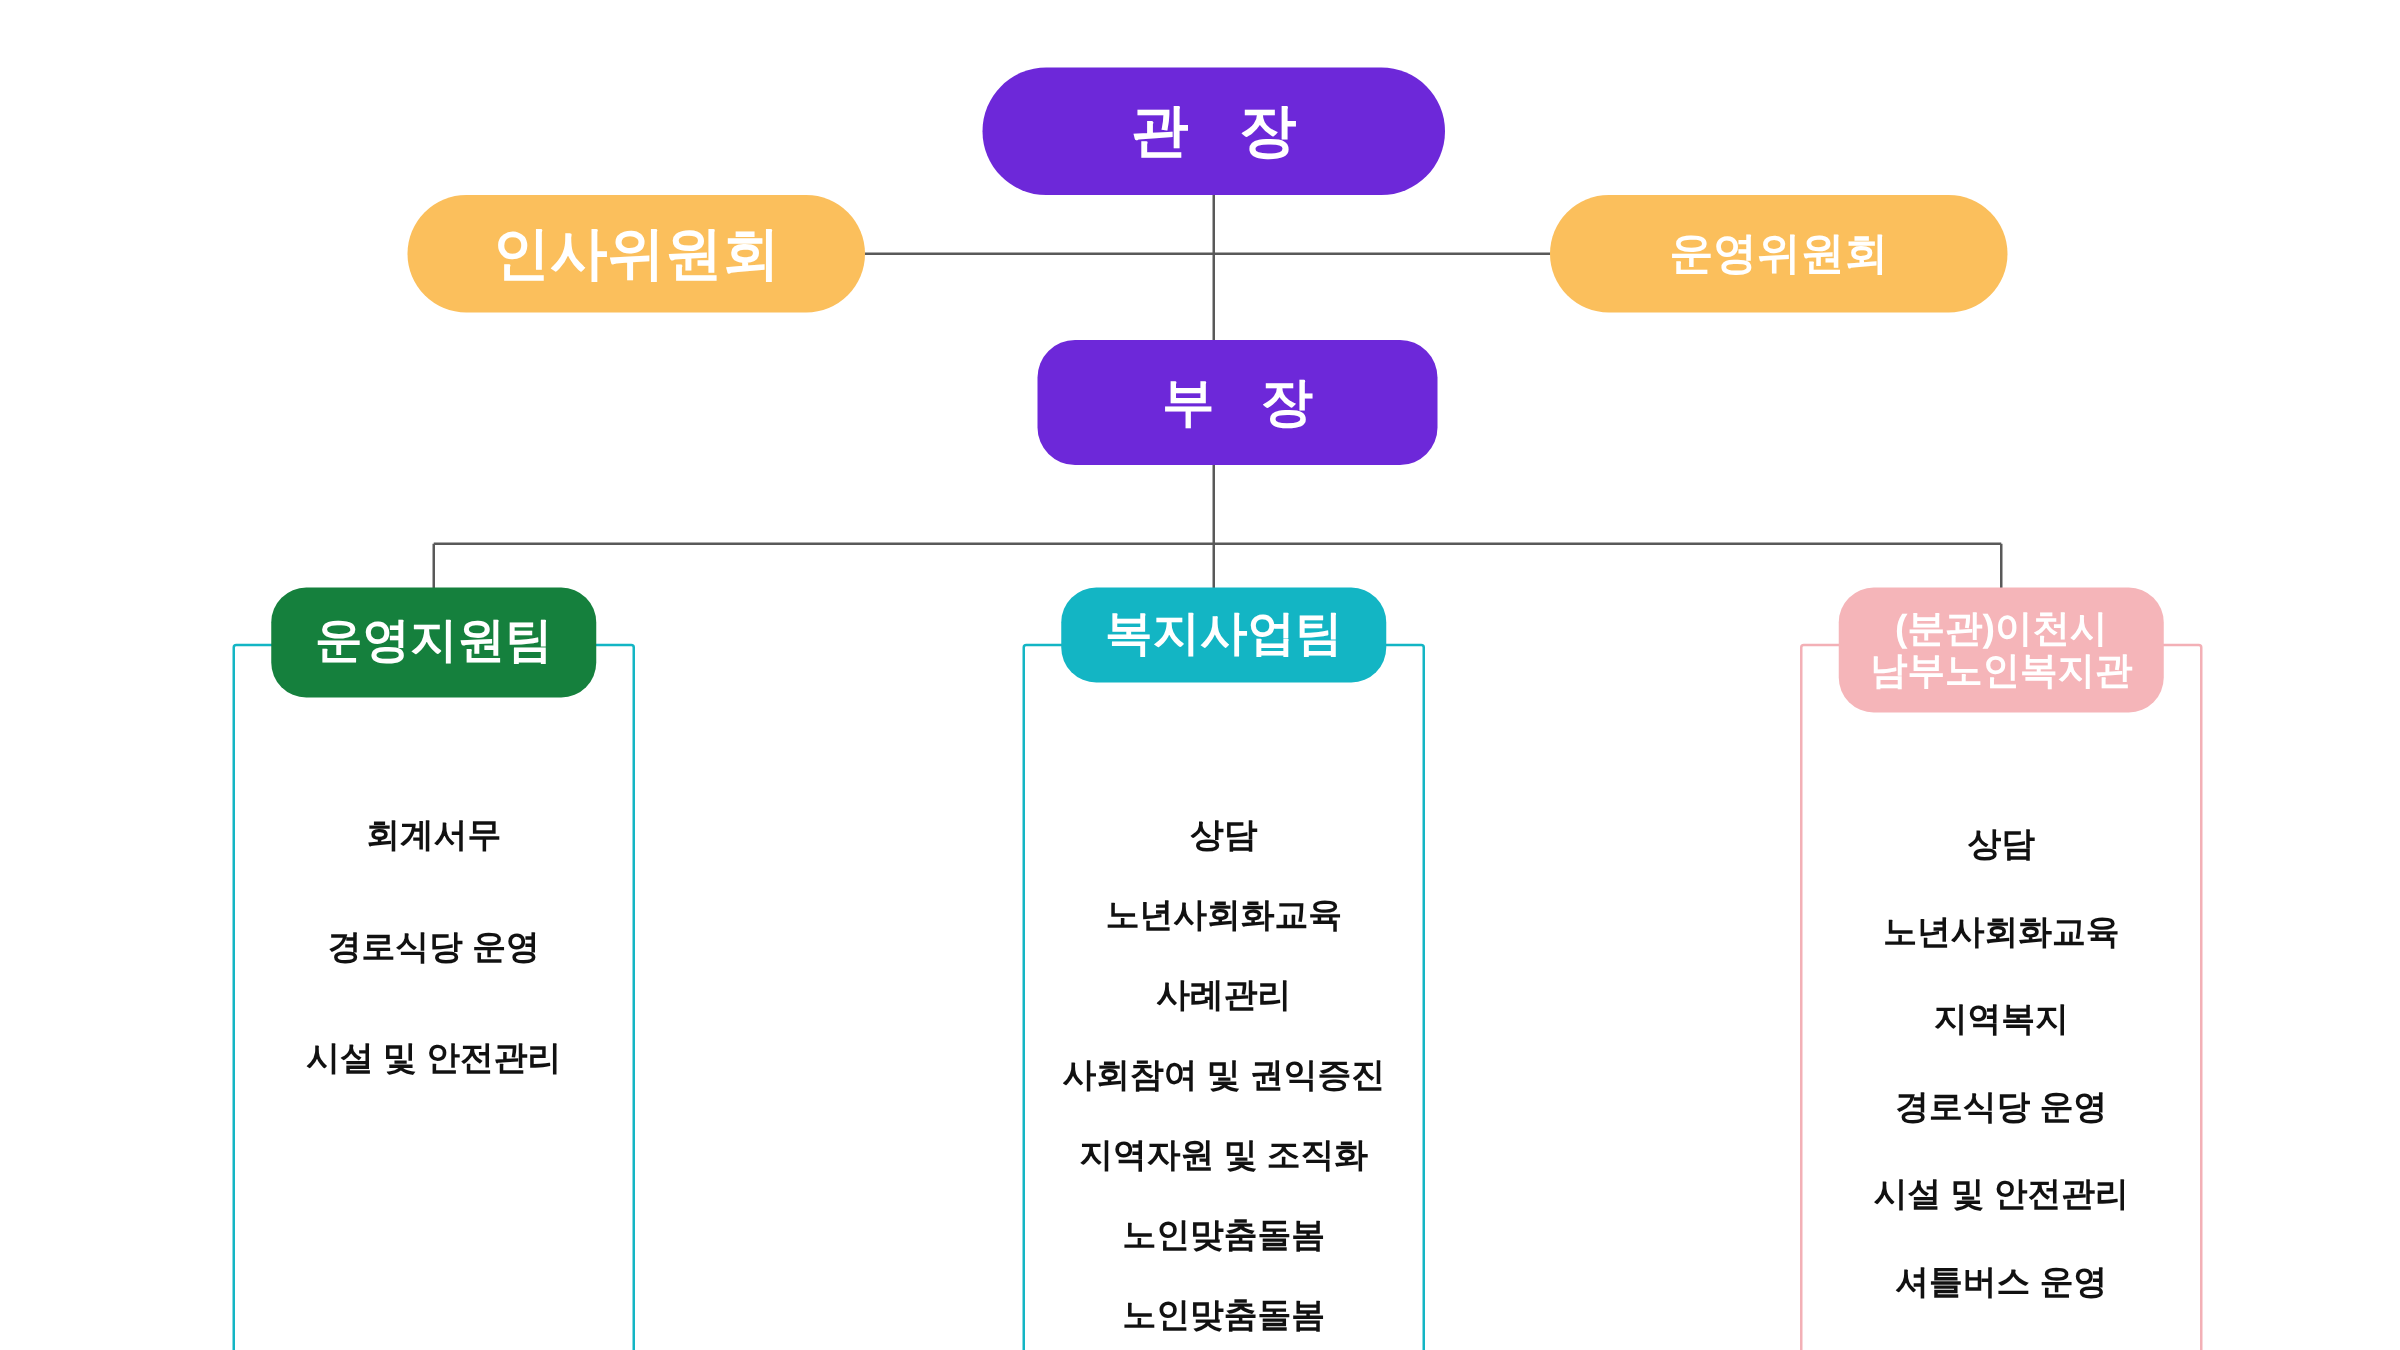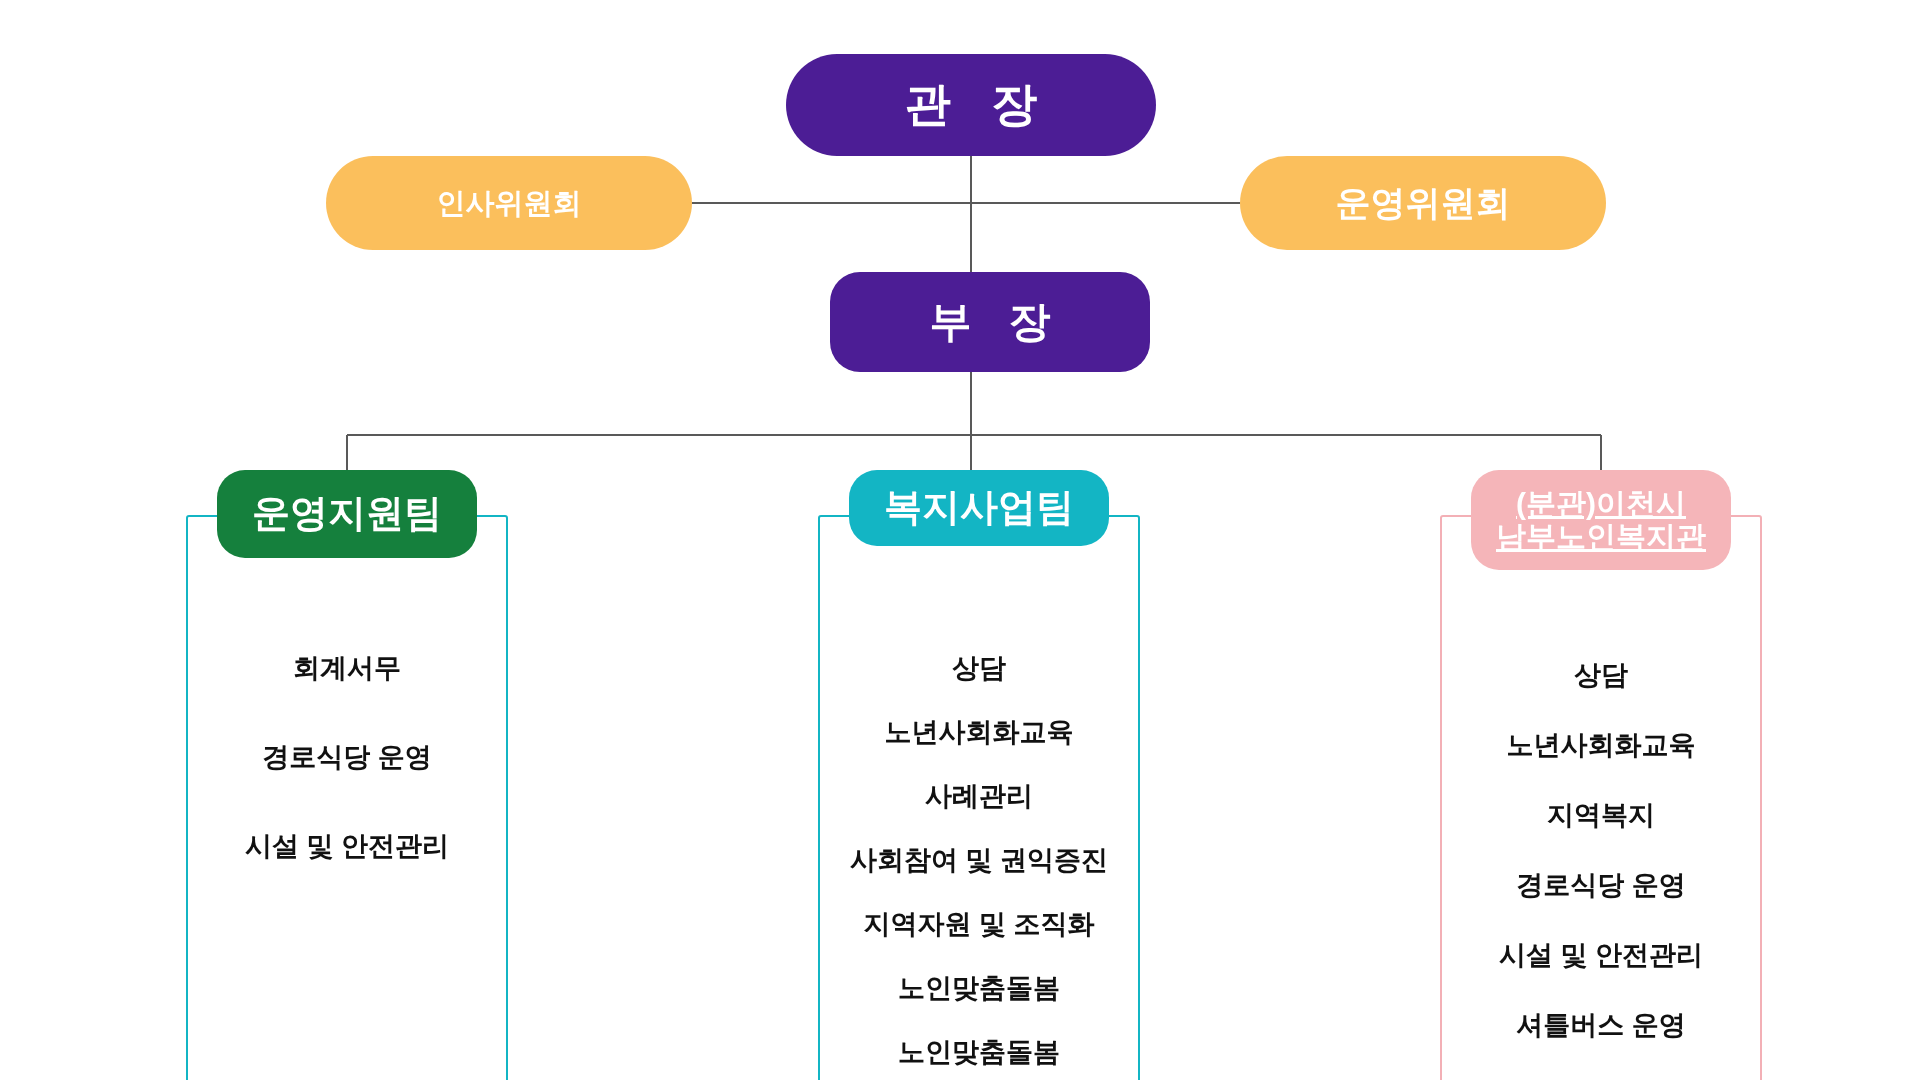--- a/index.html
+++ b/index.html
@@ -36,21 +36,21 @@
     display: flex;
     align-items: center;
     justify-content: center;
     text-align: center;
     color: #ffffff;
     font-weight: bold;
     line-height: 1.12;
     box-sizing: border-box;
     z-index: 5;
   }
-  .node.teal   { background: #4c1d95; }
+  .node.teal   { background: #6d28d9; }
   .node.orange { background: #FBBF5C; }
 
   
   #node-director {
     left: 786px; top: 54px;
     width: 370px; height: 102px;
     border-radius: 51px;
     font-size: 46px;
     letter-spacing: 0.30em;
     text-indent: 0.30em;
@@ -60,21 +60,21 @@
     width: 320px; height: 100px;
     border-radius: 30px;
     font-size: 42px;
     letter-spacing: 0.30em;
     text-indent: 0.30em;
   }
   #node-personnel-committee {
     left: 326px; top: 156px;
     width: 366px; height: 94px;
     border-radius: 47px;
-    font-size: 29px;
+    font-size: 46px;
   }
   #node-operating-committee {
     left: 1240px; top: 156px;
     width: 366px; height: 94px;
     border-radius: 47px;
     font-size: 35px;
   }
 
   
   .column {
@@ -146,21 +146,21 @@
   #column-welfare .column-list .item { margin-bottom: 28px; }
 
   
   #column-annex { left: 1440px; top: 470px; width: 322px; }
   #column-annex .column-body { height: 572px; }
   #column-annex .column-pill {
     width: 260px; height: 100px; font-size: 30px;
     background: #F5B5B9;
     flex-direction: column;
   }
-  #column-annex .column-pill .pill-line { display: block; text-decoration: underline; }
+  #column-annex .column-pill .pill-line { display: block; }
   #column-annex .column-list { margin-top: 140px; }
   #column-annex .column-list .item { margin-bottom: 34px; }
 </style>
 </head>
 <body>
 
 <div id="chart-root">
 
   <svg id="connectors" viewBox="0 0 1920 1080" width="1920" height="1080">
 

